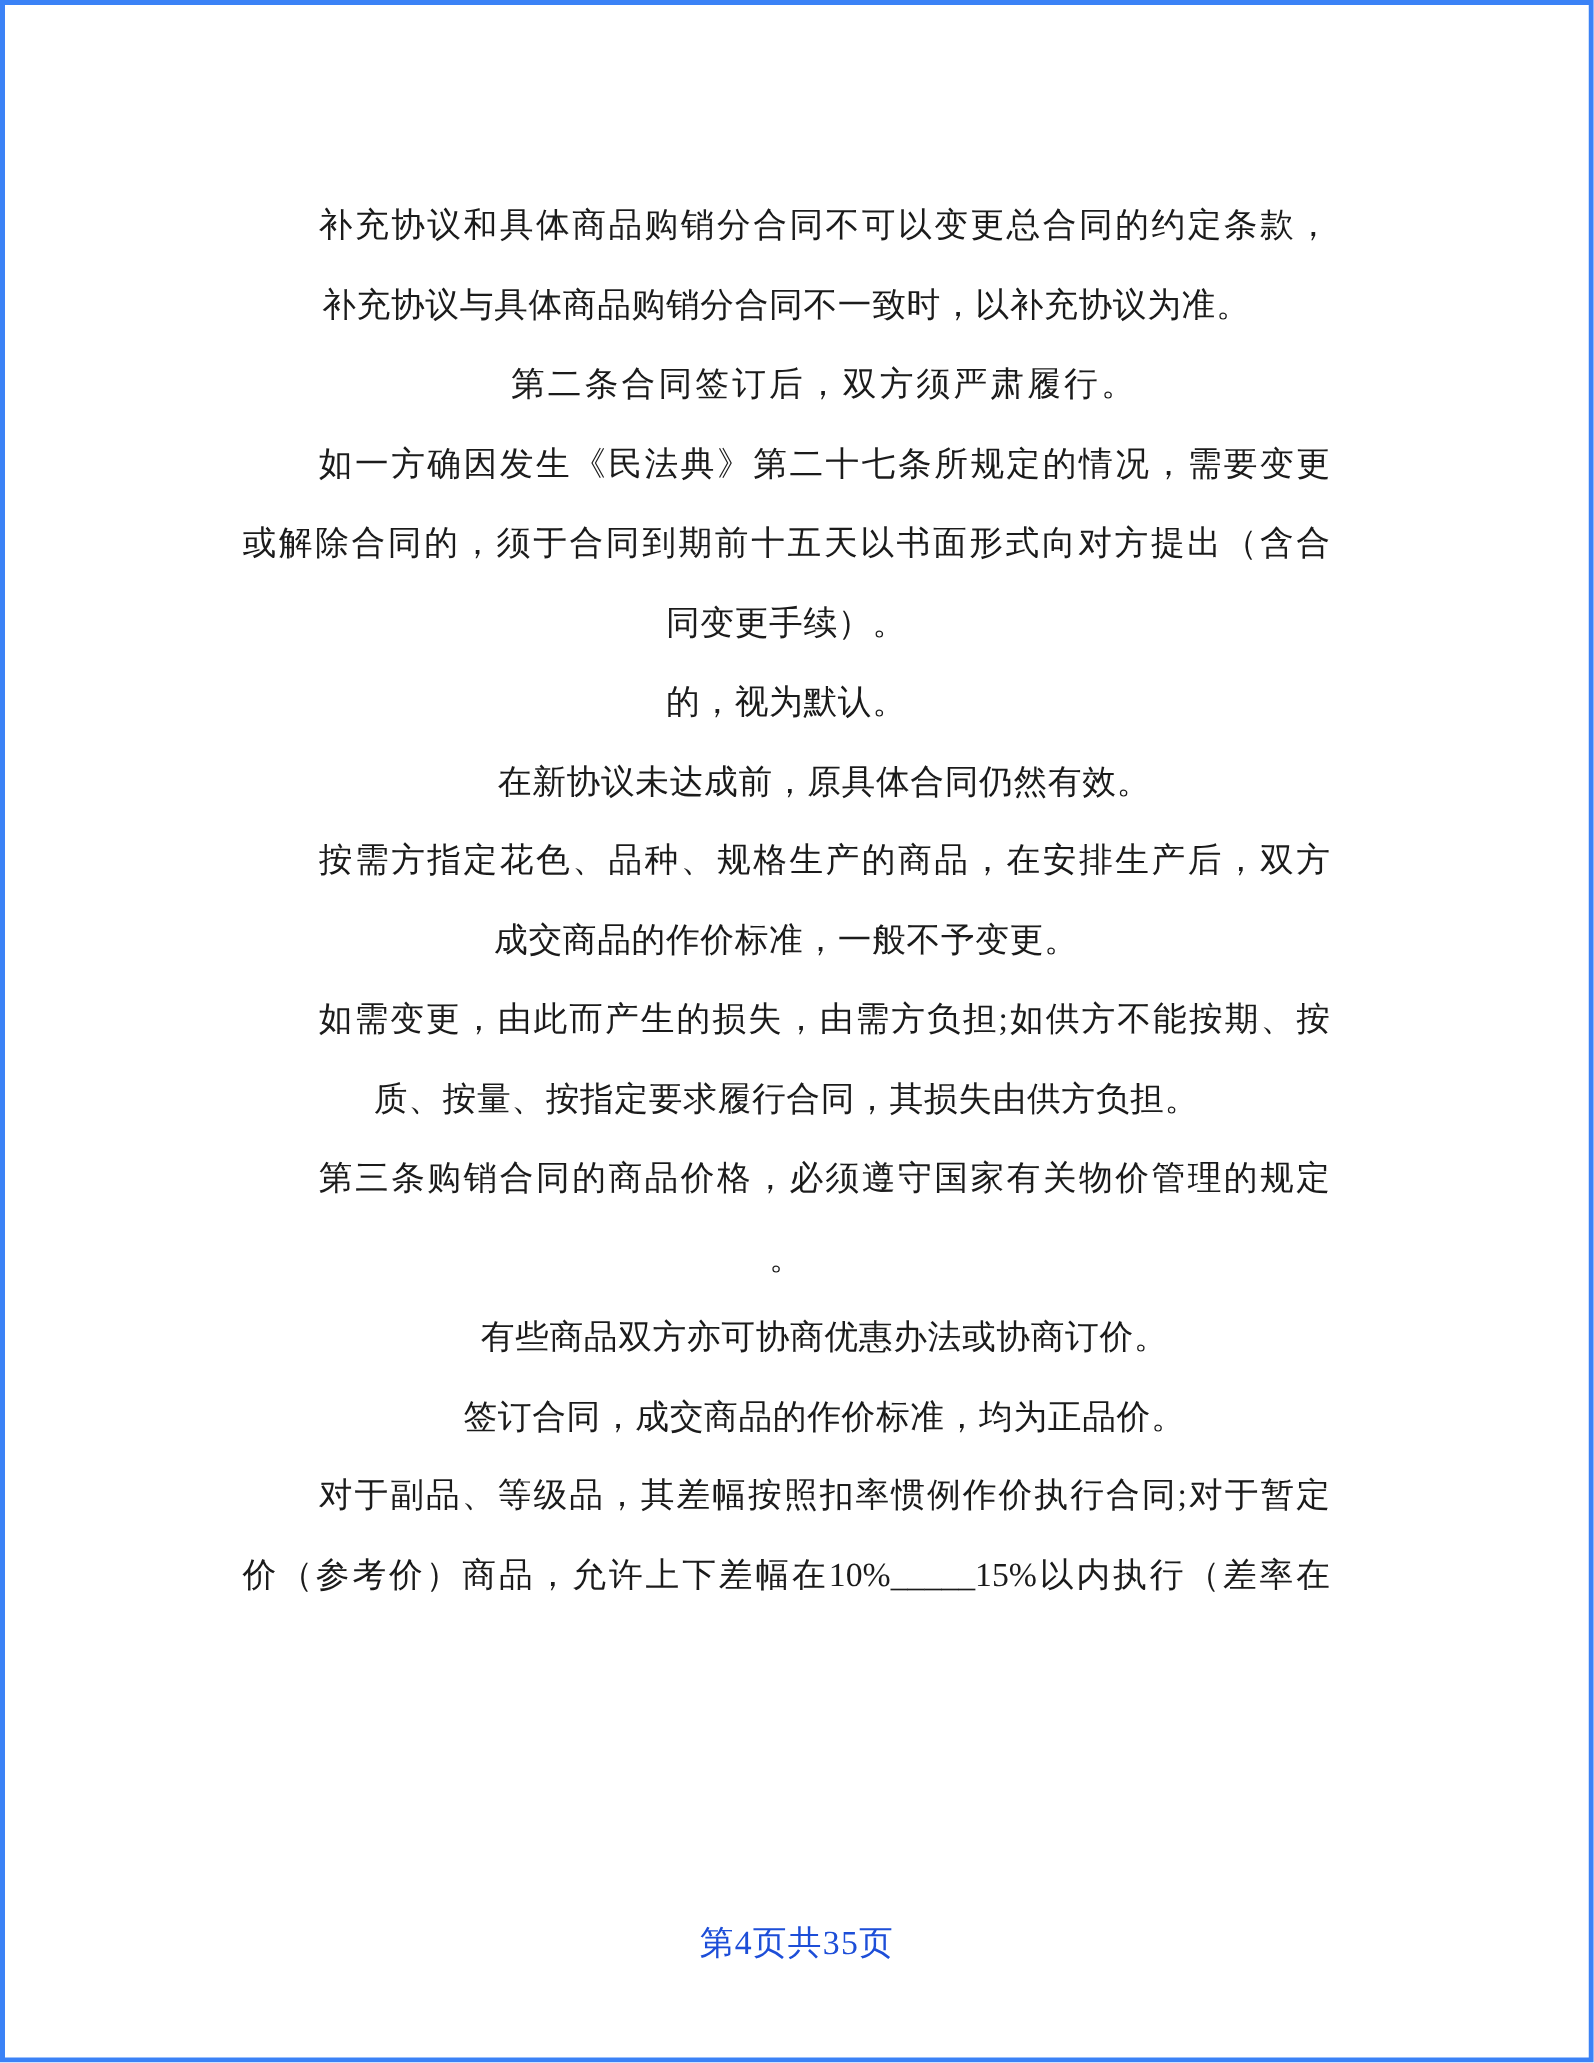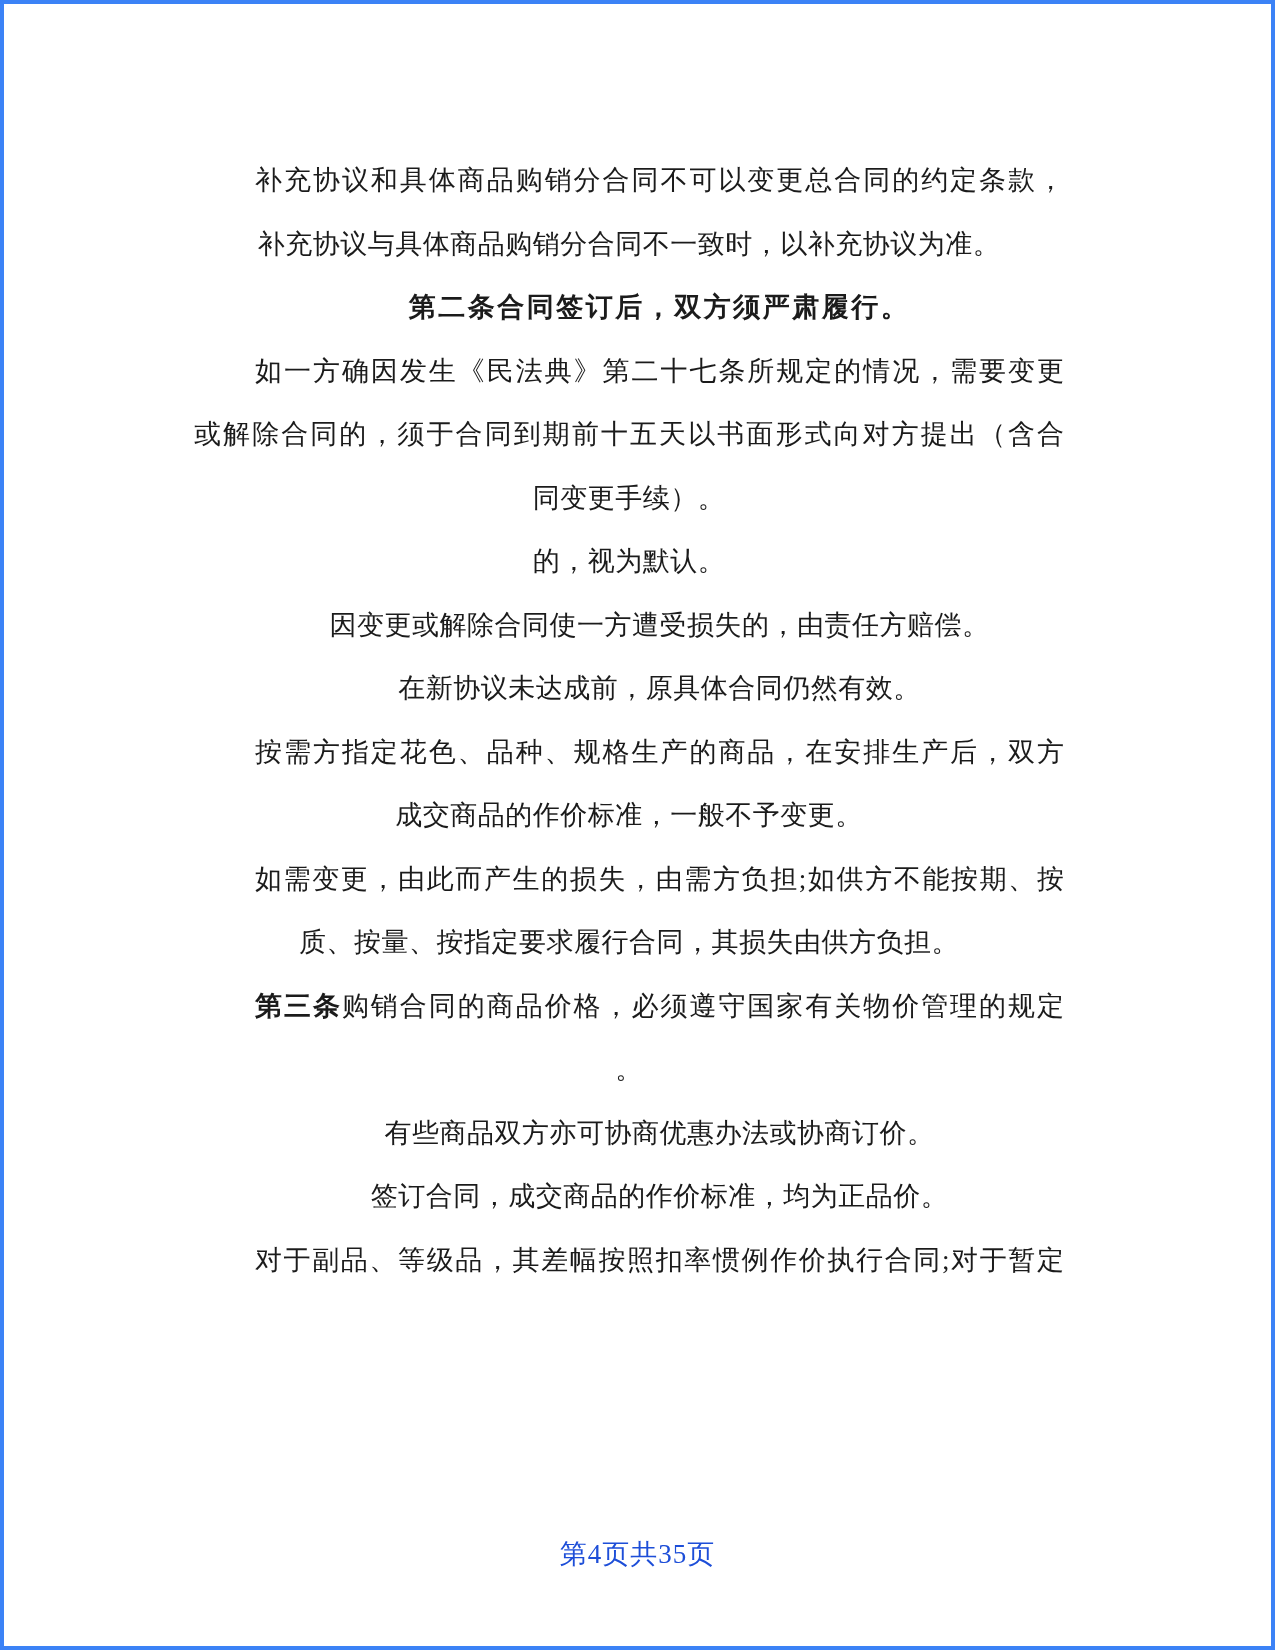--- a/index.html
+++ b/index.html
@@ -27,21 +27,21 @@
     letter-spacing: 0.5px;
     text-align: center;
   }
   .line.just {
     letter-spacing: 0;
     text-align: justify;
     text-align-last: justify;
   }
   .line.indent { text-indent: 61px; }
   .line.heading { font-weight: bold; letter-spacing: 2.5px; }
-  .seg-bold { font-weight: bold; margin-top: 48px; }
+  .seg-bold { font-weight: normal; margin-top: 48px; }
   .page-footer {
     position: absolute;
     left: 0;
     right: 0;
     top: 1532px;
     text-align: center;
     font-size: 27px;
     letter-spacing: 1px;
     color: #1d4ed8;
   }
@@ -51,28 +51,28 @@
 
 <div class="page">
   <div class="doc-body" id="doc-body">
       <div class="line indent just"><span>补充协议和具体商品购销分合同不可以变更总合同的约定条款，</span></div>
       <div class="line"><span>补充协议与具体商品购销分合同不一致时，以补充协议为准。</span></div>
       <div class="line indent heading"><span class="seg-bold">第二条合同签订后，双方须严肃履行。</span></div>
       <div class="line indent just"><span>如一方确因发生《民法典》第二十七条所规定的情况，需要变更</span></div>
       <div class="line just"><span>或解除合同的，须于合同到期前十五天以书面形式向对方提出（含合</span></div>
       <div class="line"><span>同变更手续）。</span></div>
       <div class="line"><span>的，视为默认。</span></div>
-      <div class="line indent"><span>因变更或解除合同使一方遭受损失的，由责任方赔偿。</span></div>
       <div class="line indent"><span>在新协议未达成前，原具体合同仍然有效。</span></div>
       <div class="line indent just"><span>按需方指定花色、品种、规格生产的商品，在安排生产后，双方</span></div>
       <div class="line"><span>成交商品的作价标准，一般不予变更。</span></div>
       <div class="line indent just"><span>如需变更，由此而产生的损失，由需方负担;如供方不能按期、按</span></div>
       <div class="line"><span>质、按量、按指定要求履行合同，其损失由供方负担。</span></div>
       <div class="line indent just"><span class="seg-bold">第三条</span><span>购销合同的商品价格，必须遵守国家有关物价管理的规定</span></div>
       <div class="line"><span>。</span></div>
       <div class="line indent"><span>有些商品双方亦可协商优惠办法或协商订价。</span></div>
       <div class="line indent"><span>签订合同，成交商品的作价标准，均为正品价。</span></div>
       <div class="line indent just"><span>对于副品、等级品，其差幅按照扣率惯例作价执行合同;对于暂定</span></div>
+      <div class="line just"><span>价（参考价）商品，允许上下差幅在10%</span><span>_____</span><span>15%以内执行（差率在</span></div>
     </div>
   <div class="page-footer">
     <span>第4页共35页</span>
   </div>
 </div>
 
 </body></html>

